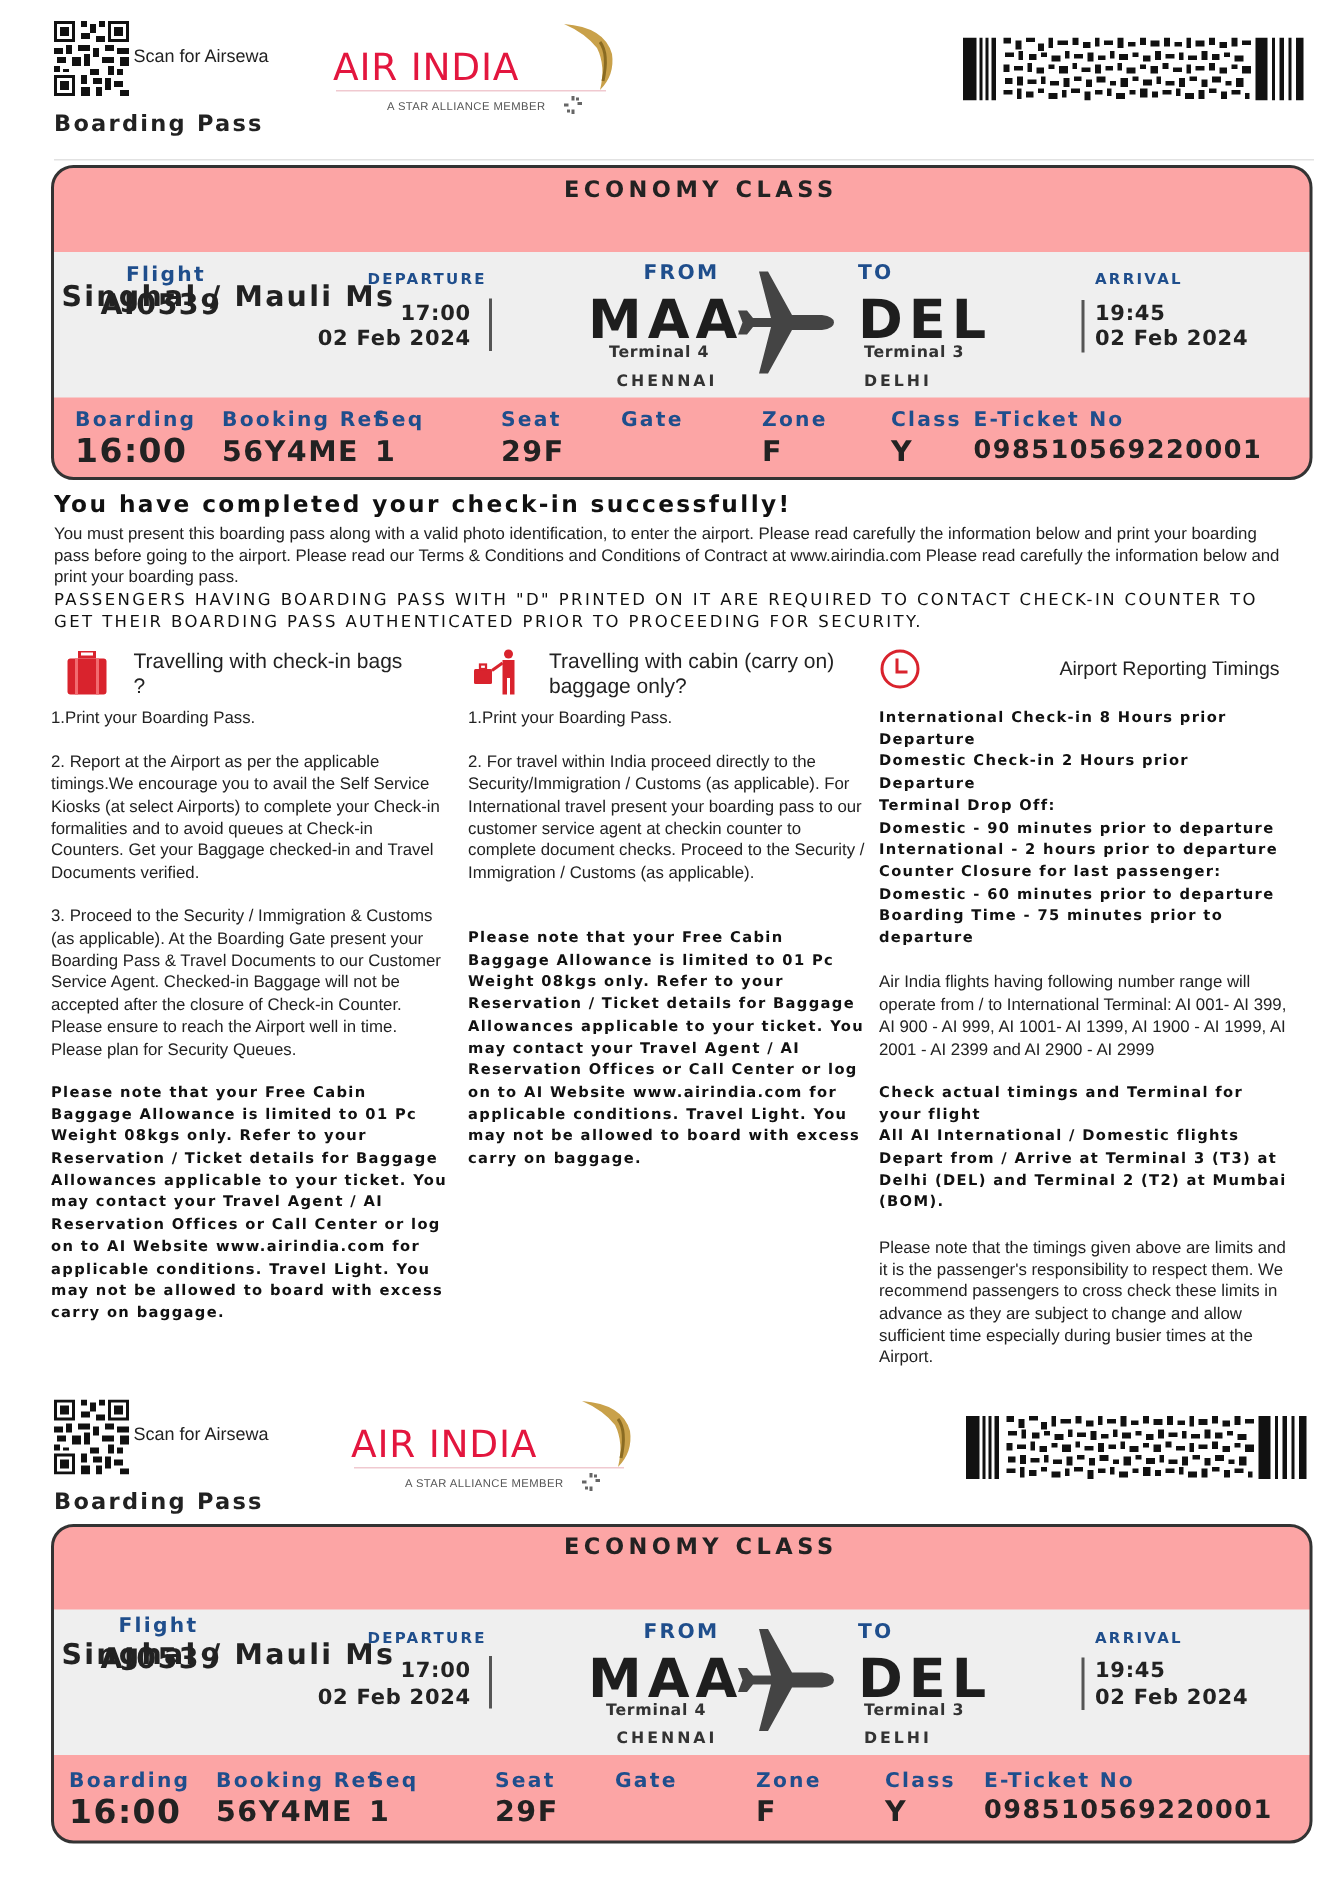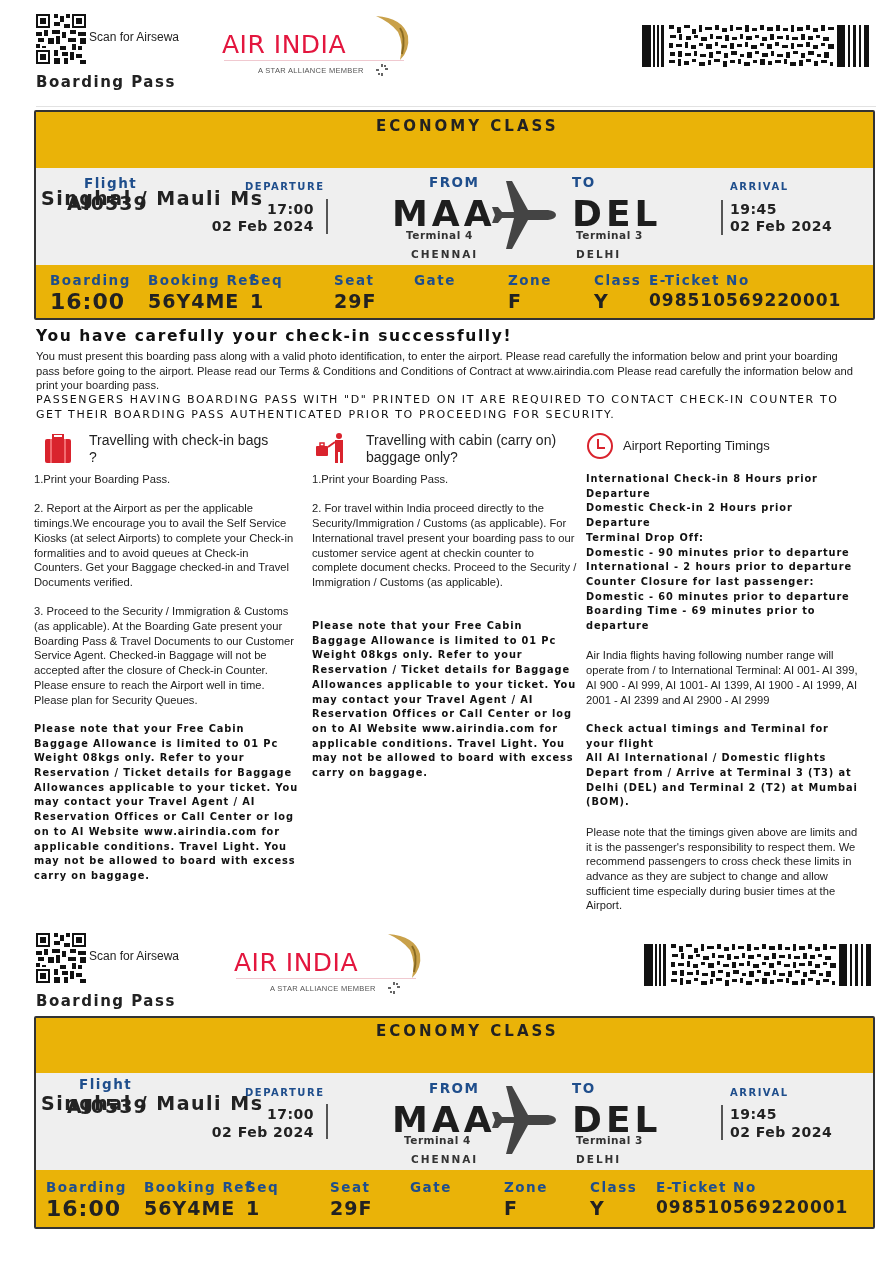--- a/index.html
+++ b/index.html
@@ -10,21 +10,21 @@
 
     
     .qr { width: 50px; height: 50px; }
     .scan-text { font-size: 12px; color: #222; }
     .bp-title { font-family: "DejaVu Sans", sans-serif; font-weight: bold; font-size: 15px; letter-spacing: 1.5px; color: #222; }
     .logo-text { font-family: "DejaVu Sans", sans-serif; font-weight: normal; font-size: 25px; color: #e3163e; letter-spacing: 0.5px; }
     .logo-sub { font-size: 7.5px; color: #555; letter-spacing: 0.3px; }
     .barcode { width: 228px; height: 42px; }
 
     
-    .card { border: 2px solid #333; border-radius: 2px; background: #eab308; overflow: hidden; }
+    .card { border: 2px solid #333; border-radius: 15px; background: #fca5a5; overflow: hidden; }
     .card .band { position: absolute; left: 0; right: 0; background: #efefef; }
     .cls { font-family: "DejaVu Sans", sans-serif; font-weight: bold; font-size: 15px; letter-spacing: 3px; color: #222; }
     .pname { font-family: "DejaVu Sans", sans-serif; font-weight: bold; font-size: 19px; letter-spacing: 1.5px; color: #222; margin-top: 45px; }
     .lbl-blue { font-family: "DejaVu Sans", sans-serif; font-weight: bold; color: #1f4e8c; letter-spacing: 1.5px; }
     .lbl-sm { font-size: 10px; }
     .lbl-md { font-size: 13.5px; }
     .val-md { font-family: "DejaVu Sans", sans-serif; font-weight: bold; font-size: 14px; color: #222; letter-spacing: 0.5px; }
     .val-lg { font-family: "DejaVu Sans", sans-serif; font-weight: bold; font-size: 19px; color: #222; letter-spacing: 1px; }
     .val-xl { font-family: "DejaVu Sans", sans-serif; font-weight: bold; font-size: 22px; color: #222; letter-spacing: 1px; }
     .iata { font-family: "DejaVu Sans", sans-serif; font-weight: bold; font-size: 36px; color: #1e1e1e; letter-spacing: 4px; line-height: 1; }
@@ -147,21 +147,21 @@
   <div class="abs lbl-blue lbl-md" style="left:378px;top:160px;">Gate</div>
   <div class="abs val-lg" style="left:378px;top:178px;"></div>
   <div class="abs lbl-blue lbl-md" style="left:472px;top:160px;">Zone</div>
   <div class="abs val-lg" style="left:472px;top:178px;">F</div>
   <div class="abs lbl-blue lbl-md" style="left:558px;top:160px;">Class</div>
   <div class="abs val-lg" style="left:558px;top:178px;">Y</div>
   <div class="abs lbl-blue lbl-md" style="left:613px;top:160px;">E-Ticket No</div>
   <div class="abs val-lg" style="left:613px;top:178px;font-size:17px;">098510569220001</div>
 </div>
 
-<div class="abs success" style="left:36px;top:327px;">You have carefully your check-in successfully!</div>
+<div class="abs success" style="left:36px;top:327px;">You have completed your check-in successfully!</div>
 <div class="abs para" style="left:36px;top:349px;width:826px;">You must present this boarding pass along with a valid photo identification, to enter the airport. Please read carefully the information below and print your boarding pass before going to the airport. Please read our Terms &amp; Conditions and Conditions of Contract at www.airindia.com Please read carefully the information below and print your boarding pass.</div>
 <div class="abs caps" style="left:36px;top:393px;width:830px;">PASSENGERS HAVING BOARDING PASS WITH "D" PRINTED ON IT ARE REQUIRED TO CONTACT CHECK-IN COUNTER TO GET THEIR BOARDING PASS AUTHENTICATED PRIOR TO PROCEEDING FOR SECURITY.</div>
 
 <div class="abs col" style="left:34px;top:432px;">
   <svg class="abs" style="left:8px;top:2px;" width="32" height="30" viewBox="0 0 32 30">
     <rect x="11" y="0" width="10" height="4" fill="none" stroke="#d9232d" stroke-width="2"></rect>
     <rect x="3" y="5" width="26" height="24" rx="2" fill="#d9232d"></rect>
     <rect x="8" y="5" width="2" height="24" fill="#f26b70"></rect>
       <rect x="22" y="5" width="2" height="24" fill="#f26b70"></rect>
   </svg>
@@ -196,30 +196,30 @@
     <div class="gap"></div>
     <div class="col-bold">Please note that your Free Cabin Baggage Allowance is limited to 01 Pc Weight 08kgs only. Refer to your Reservation / Ticket details for Baggage Allowances applicable to your ticket. You may contact your Travel Agent / AI Reservation Offices or Call Center or log on to AI Website www.airindia.com for applicable conditions. Travel Light. You may not be allowed to board with excess carry on baggage.</div>
   </div>
 </div>
 
 <div class="abs col" style="left:586px;top:432px;">
   <svg class="abs" style="left:0;top:0;" width="28" height="28" viewBox="0 0 28 28">
     <circle cx="14" cy="14" r="12" fill="none" stroke="#d9232d" stroke-width="2"></circle>
     <path d="M12 7 V16 H19" fill="none" stroke="#d9232d" stroke-width="2"></path>
   </svg>
-  <div class="abs col-head" style="left:37px;top:5px;width:230px;font-size:13px;">Airport Reporting Timings</div>
+  <div class="abs col-head" style="left:37px;top:5px;width:230px;font-size:13px;text-align:right;">Airport Reporting Timings</div>
   <div class="abs" style="left:0;top:40px;width:272px;">
     <div class="col-bold">International Check-in 8 Hours prior Departure</div>
     <div class="col-bold">Domestic Check-in 2 Hours prior Departure</div>
     <div class="col-bold">Terminal Drop Off:</div>
     <div class="col-bold">Domestic - 90 minutes prior to departure</div>
     <div class="col-bold">International - 2 hours prior to departure</div>
     <div class="col-bold">Counter Closure for last passenger:</div>
     <div class="col-bold">Domestic - 60 minutes prior to departure</div>
-    <div class="col-bold">Boarding Time - 69 minutes prior to departure</div>
+    <div class="col-bold">Boarding Time - 75 minutes prior to departure</div>
     <div class="gap"></div>
     <div class="col-text">Air India flights having following number range will operate from / to International Terminal: AI 001- AI 399, AI 900 - AI 999, AI 1001- AI 1399, AI 1900 - AI 1999, AI 2001 - AI 2399 and AI 2900 - AI 2999</div>
     <div class="gap"></div>
     <div class="col-bold">Check actual timings and Terminal for your flight</div>
     <div class="col-bold">All AI International / Domestic flights Depart from / Arrive at Terminal 3 (T3) at Delhi (DEL) and Terminal 2 (T2) at Mumbai (BOM).</div>
     <div class="gap"></div>
     <div class="col-text">Please note that the timings given above are limits and it is the passenger's responsibility to respect them. We recommend passengers to cross check these limits in advance as they are subject to change and allow sufficient time especially during busier times at the Airport.</div>
   </div>
 </div>
 

